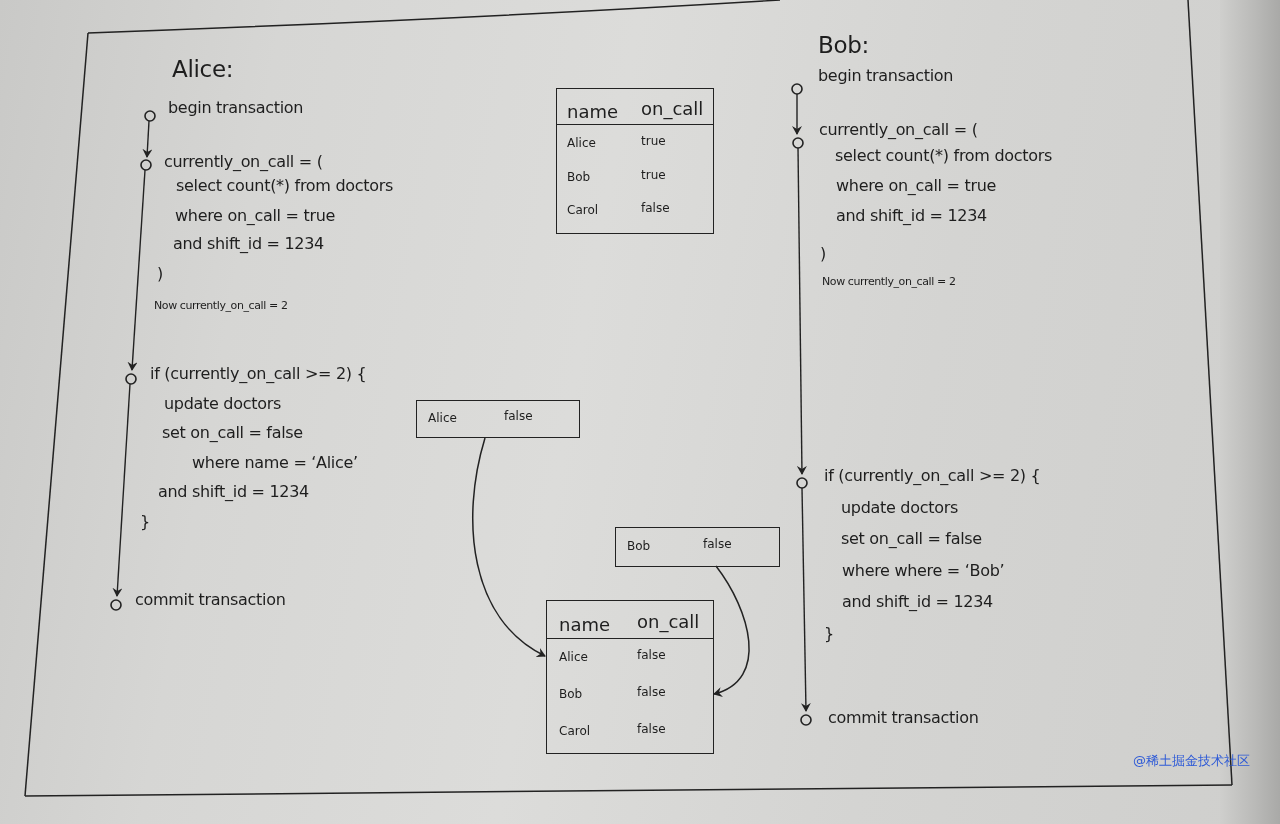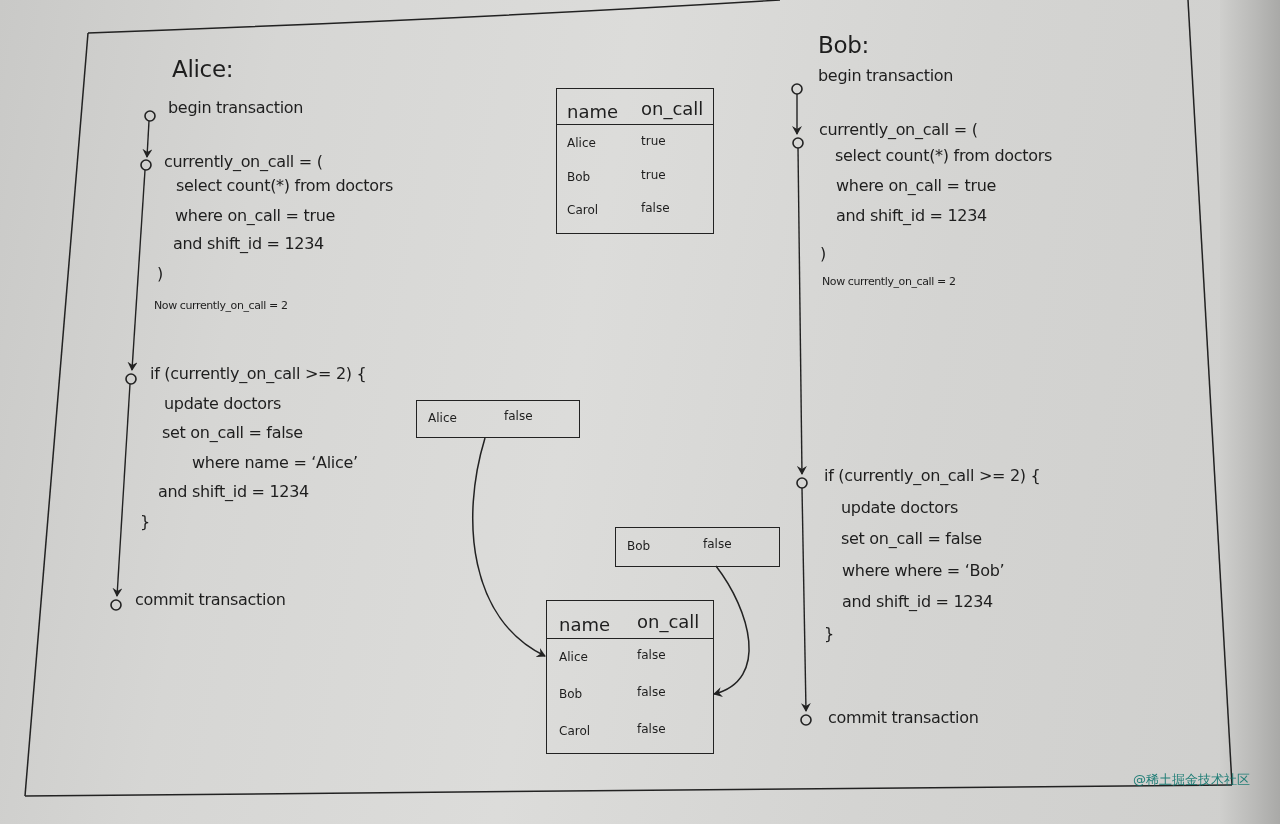--- a/index.html
+++ b/index.html
@@ -12,21 +12,21 @@
     background: linear-gradient(90deg, #cfcfcd 0%, #b9b9b7 60%, #a9a9a7 100%); }
   .frame { position:absolute; left:0; top:0; width:1280px; height:824px; pointer-events:none; }
   .t { position:absolute; white-space:nowrap; font-size:16px; line-height:1; letter-spacing:-0.3px; }
   .b { font-weight:normal; }
   .title { font-size:23px; }
   .note { font-size:11px; letter-spacing:-0.4px; }
   .box { position:absolute; border:1.6px solid #222; background:transparent; }
   .tbl-head { position:absolute; left:0; right:0; top:0; border-bottom:1.6px solid #222; }
   .cell { position:absolute; font-size:12px; white-space:nowrap; }
   .hcell { position:absolute; font-size:18px; font-weight:normal; white-space:nowrap; }
-  .wm { position:absolute; right:30px; top:771px; font-size:13px; color:#0f766e; opacity:0.9; }
+  .wm { position:absolute; right:30px; top:752px; font-size:13px; color:#1d4ed8; opacity:0.9; }
   svg { position:absolute; left:0; top:0; }
 </style>
 </head>
 <body>
 
 <div class="page-edge"></div>
 
 <svg class="frame" width="1280" height="824" viewBox="0 0 1280 824">
   <defs>
     <marker id="ah" markerWidth="10" markerHeight="10" refX="8" refY="5" orient="auto" markerUnits="userSpaceOnUse">

